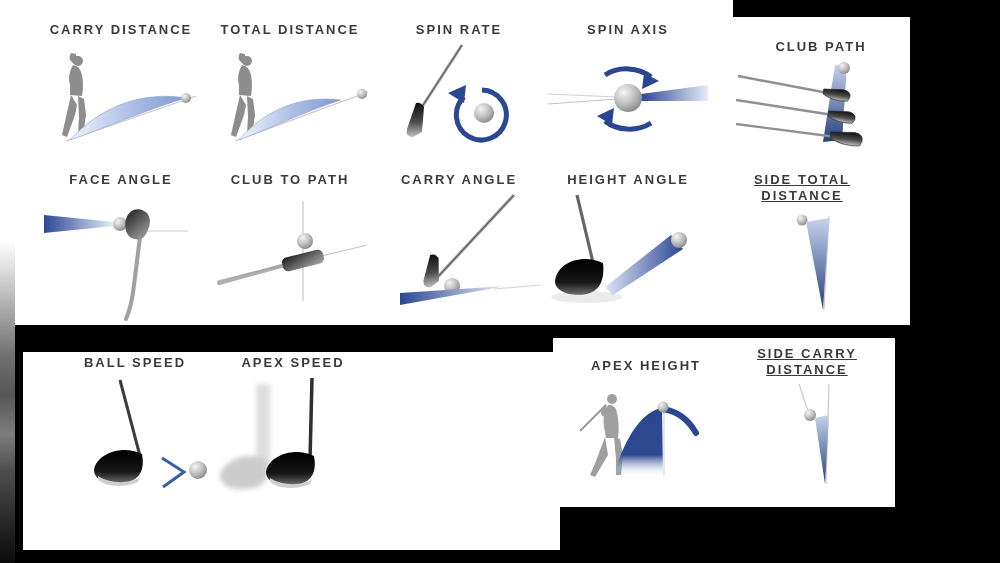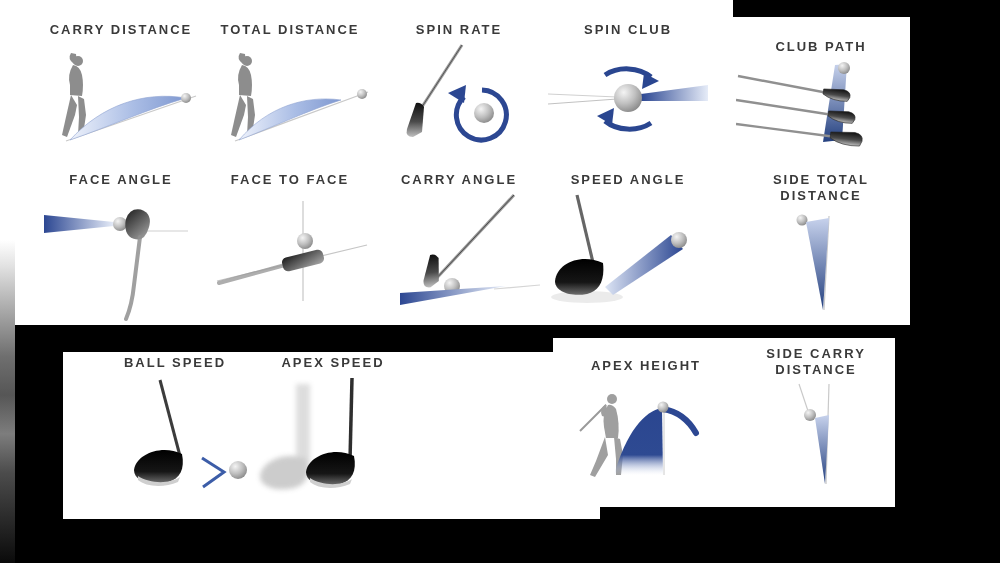--- a/index.html
+++ b/index.html
@@ -1,29 +1,29 @@
 <!DOCTYPE html>
 <html><head>
 <meta charset="utf-8">
 <style>
   html,body{margin:0;padding:0;background:#000;}
   .stage{position:relative;width:1000px;height:563px;background:#000;overflow:hidden;
          font-family:"Liberation Sans",sans-serif;}
   .panel{position:absolute;background:#fff;}
   .panel-main{left:0;top:0;width:733px;height:325px;}
   .panel-right{left:733px;top:17px;width:177px;height:308px;}
-  .panel-bl{left:23px;top:352px;width:537px;height:167px;margin-left:40px;}
+  .panel-bl{left:23px;top:352px;width:537px;height:198px;}
   .panel-br{left:553px;top:338px;width:342px;height:169px;}
   .left-strip{position:absolute;left:0;top:240px;width:15px;height:323px;z-index:6;
     background:linear-gradient(to bottom,#ffffff 0%,#e2e2e2 8%,#a8a8a8 22%,#6f6f6f 36%,
       #565656 48%,#7d7d7d 60%,#4c4c4c 72%,#2b2b2b 86%,#0a0a0a 100%);}
-  .tile{position:absolute;display:flex;flex-direction:column;align-items:center;}
+  .tile{position:absolute;display:flex;flex-direction:column;}
   .lbl{font-size:13px;font-weight:bold;letter-spacing:2px;color:#3a3a3a;text-align:center;
        line-height:1.2;white-space:nowrap;}
-  .lbl.wrap{white-space:normal;width:132px;}
+  .lbl.wrap{white-space:normal;width:132px;text-decoration:underline;}
   .icon{margin-top:5px;line-height:0;}
   svg{display:block;}
 </style>
 </head>
 <body>
 
 <div class="stage">
 
   <svg width="0" height="0" style="position:absolute" aria-hidden="true">
     <defs>
@@ -120,21 +120,21 @@
             <path d="M14,41 L15,62 L14,80 L19,80 L22,60 L20,44 Z"></path>
           </g>
           <line x1="30" y1="98" x2="163" y2="49" stroke="#c9c9c9" stroke-width="1.2"></line>
           <path d="M34,97 C62,64 100,52 136,57 C104,67 68,84 34,97 Z" fill="url(#gArc)" stroke="#8fa3d1" stroke-width="0.6"></path>
           <circle cx="157" cy="51" r="5" fill="url(#gBall)"></circle>
         </svg>
       </div>
     </div>
 
     <div class="tile" style="left:543px;top:22px;width:170px">
-      <div class="lbl">SPIN CLUB</div>
+      <div class="lbl">SPIN AXIS</div>
       <div class="icon">
         <svg viewBox="0 0 170 112" width="170" height="112">
           <line x1="5" y1="51" x2="74" y2="54" stroke="#d0d0d0" stroke-width="1.2"></line>
           <line x1="5" y1="61" x2="74" y2="56" stroke="#c2c2c2" stroke-width="1.2"></line>
           <polygon points="98,51 165,42 165,58 98,58" fill="url(#gWedgeL)"></polygon>
           <circle cx="85" cy="55" r="14" fill="url(#gBall)"></circle>
           <path d="M62,32 A33,25 0 0 1 108,34" fill="none" stroke="#2a4690" stroke-width="5"></path>
           <polygon points="101,30 116,38 99,46" fill="#2a4690"></polygon>
           <path d="M108,80 A33,25 0 0 1 62,78" fill="none" stroke="#2a4690" stroke-width="5"></path>
           <polygon points="69,82 54,73 71,65" fill="#2a4690"></polygon>
@@ -151,21 +151,21 @@
           <line x1="94" y1="38" x2="152" y2="38" stroke="#d0d0d0" stroke-width="1.2"></line>
           <g transform="translate(90,14) rotate(10)">
             <path d="M2,12 Q4,0 15,0 Q28,2 26,17 Q24,32 13,30 Q2,28 2,12 Z" fill="url(#gHeadTop)"></path>
           </g>
           <path d="M104,44 L98,92 Q96,112 90,126" stroke="#8f8f8f" stroke-width="4" fill="none" stroke-linecap="round" opacity="0.85"></path>
         </svg>
       </div>
     </div>
 
     <div class="tile" style="left:205px;top:172px;width:170px">
-      <div class="lbl">FACE TO FACE</div>
+      <div class="lbl">CLUB TO PATH</div>
       <div class="icon">
         <svg viewBox="0 0 170 124" width="170" height="124">
           <line x1="98" y1="8" x2="98" y2="108" stroke="#c6c6c6" stroke-width="1.2"></line>
           <line x1="12" y1="88" x2="162" y2="52" stroke="#c6c6c6" stroke-width="1.2"></line>
           <line x1="14" y1="90" x2="80" y2="72" stroke="#9a9a9a" stroke-width="4" stroke-linecap="round" opacity="0.8"></line>
           <g transform="translate(74,58) rotate(-14)">
             <rect x="0" y="8" width="42" height="14" rx="5" fill="url(#gHeadTop)"></rect>
           </g>
           <circle cx="100" cy="48" r="8" fill="url(#gBall)"></circle>
         </svg>
@@ -182,21 +182,21 @@
             <path d="M14,2 L4,26 Q2,34 10,34 L19,29 L22,6 Q19,1 14,2 Z" fill="url(#gClubV)"></path>
           </g>
           <circle cx="78" cy="93" r="8" fill="url(#gBall)"></circle>
           <polygon points="26,100 132,93 26,112" fill="url(#gWedgeL)"></polygon>
           <line x1="120" y1="96" x2="166" y2="92" stroke="#d5d5d5" stroke-width="1.2"></line>
         </svg>
       </div>
     </div>
 
     <div class="tile" style="left:543px;top:172px;width:170px">
-      <div class="lbl">SPEED ANGLE</div>
+      <div class="lbl">HEIGHT ANGLE</div>
       <div class="icon">
         <svg viewBox="0 0 170 126" width="170" height="126">
           <ellipse cx="44" cy="104" rx="36" ry="6" fill="#000" opacity="0.08"></ellipse>
           <line x1="52" y1="78" x2="34" y2="2" stroke="#666" stroke-width="3.2"></line>
           <polygon points="62,94 128,42 140,56 70,102" fill="url(#gWedgeR)"></polygon>
           <path d="M60,70 C38,60 14,70 12,88 C12,99 28,104 44,101 C56,98 62,88 60,70 Z" fill="url(#gHeadDark)"></path>
           <circle cx="136" cy="47" r="8" fill="url(#gBall)"></circle>
         </svg>
       </div>
     </div>

